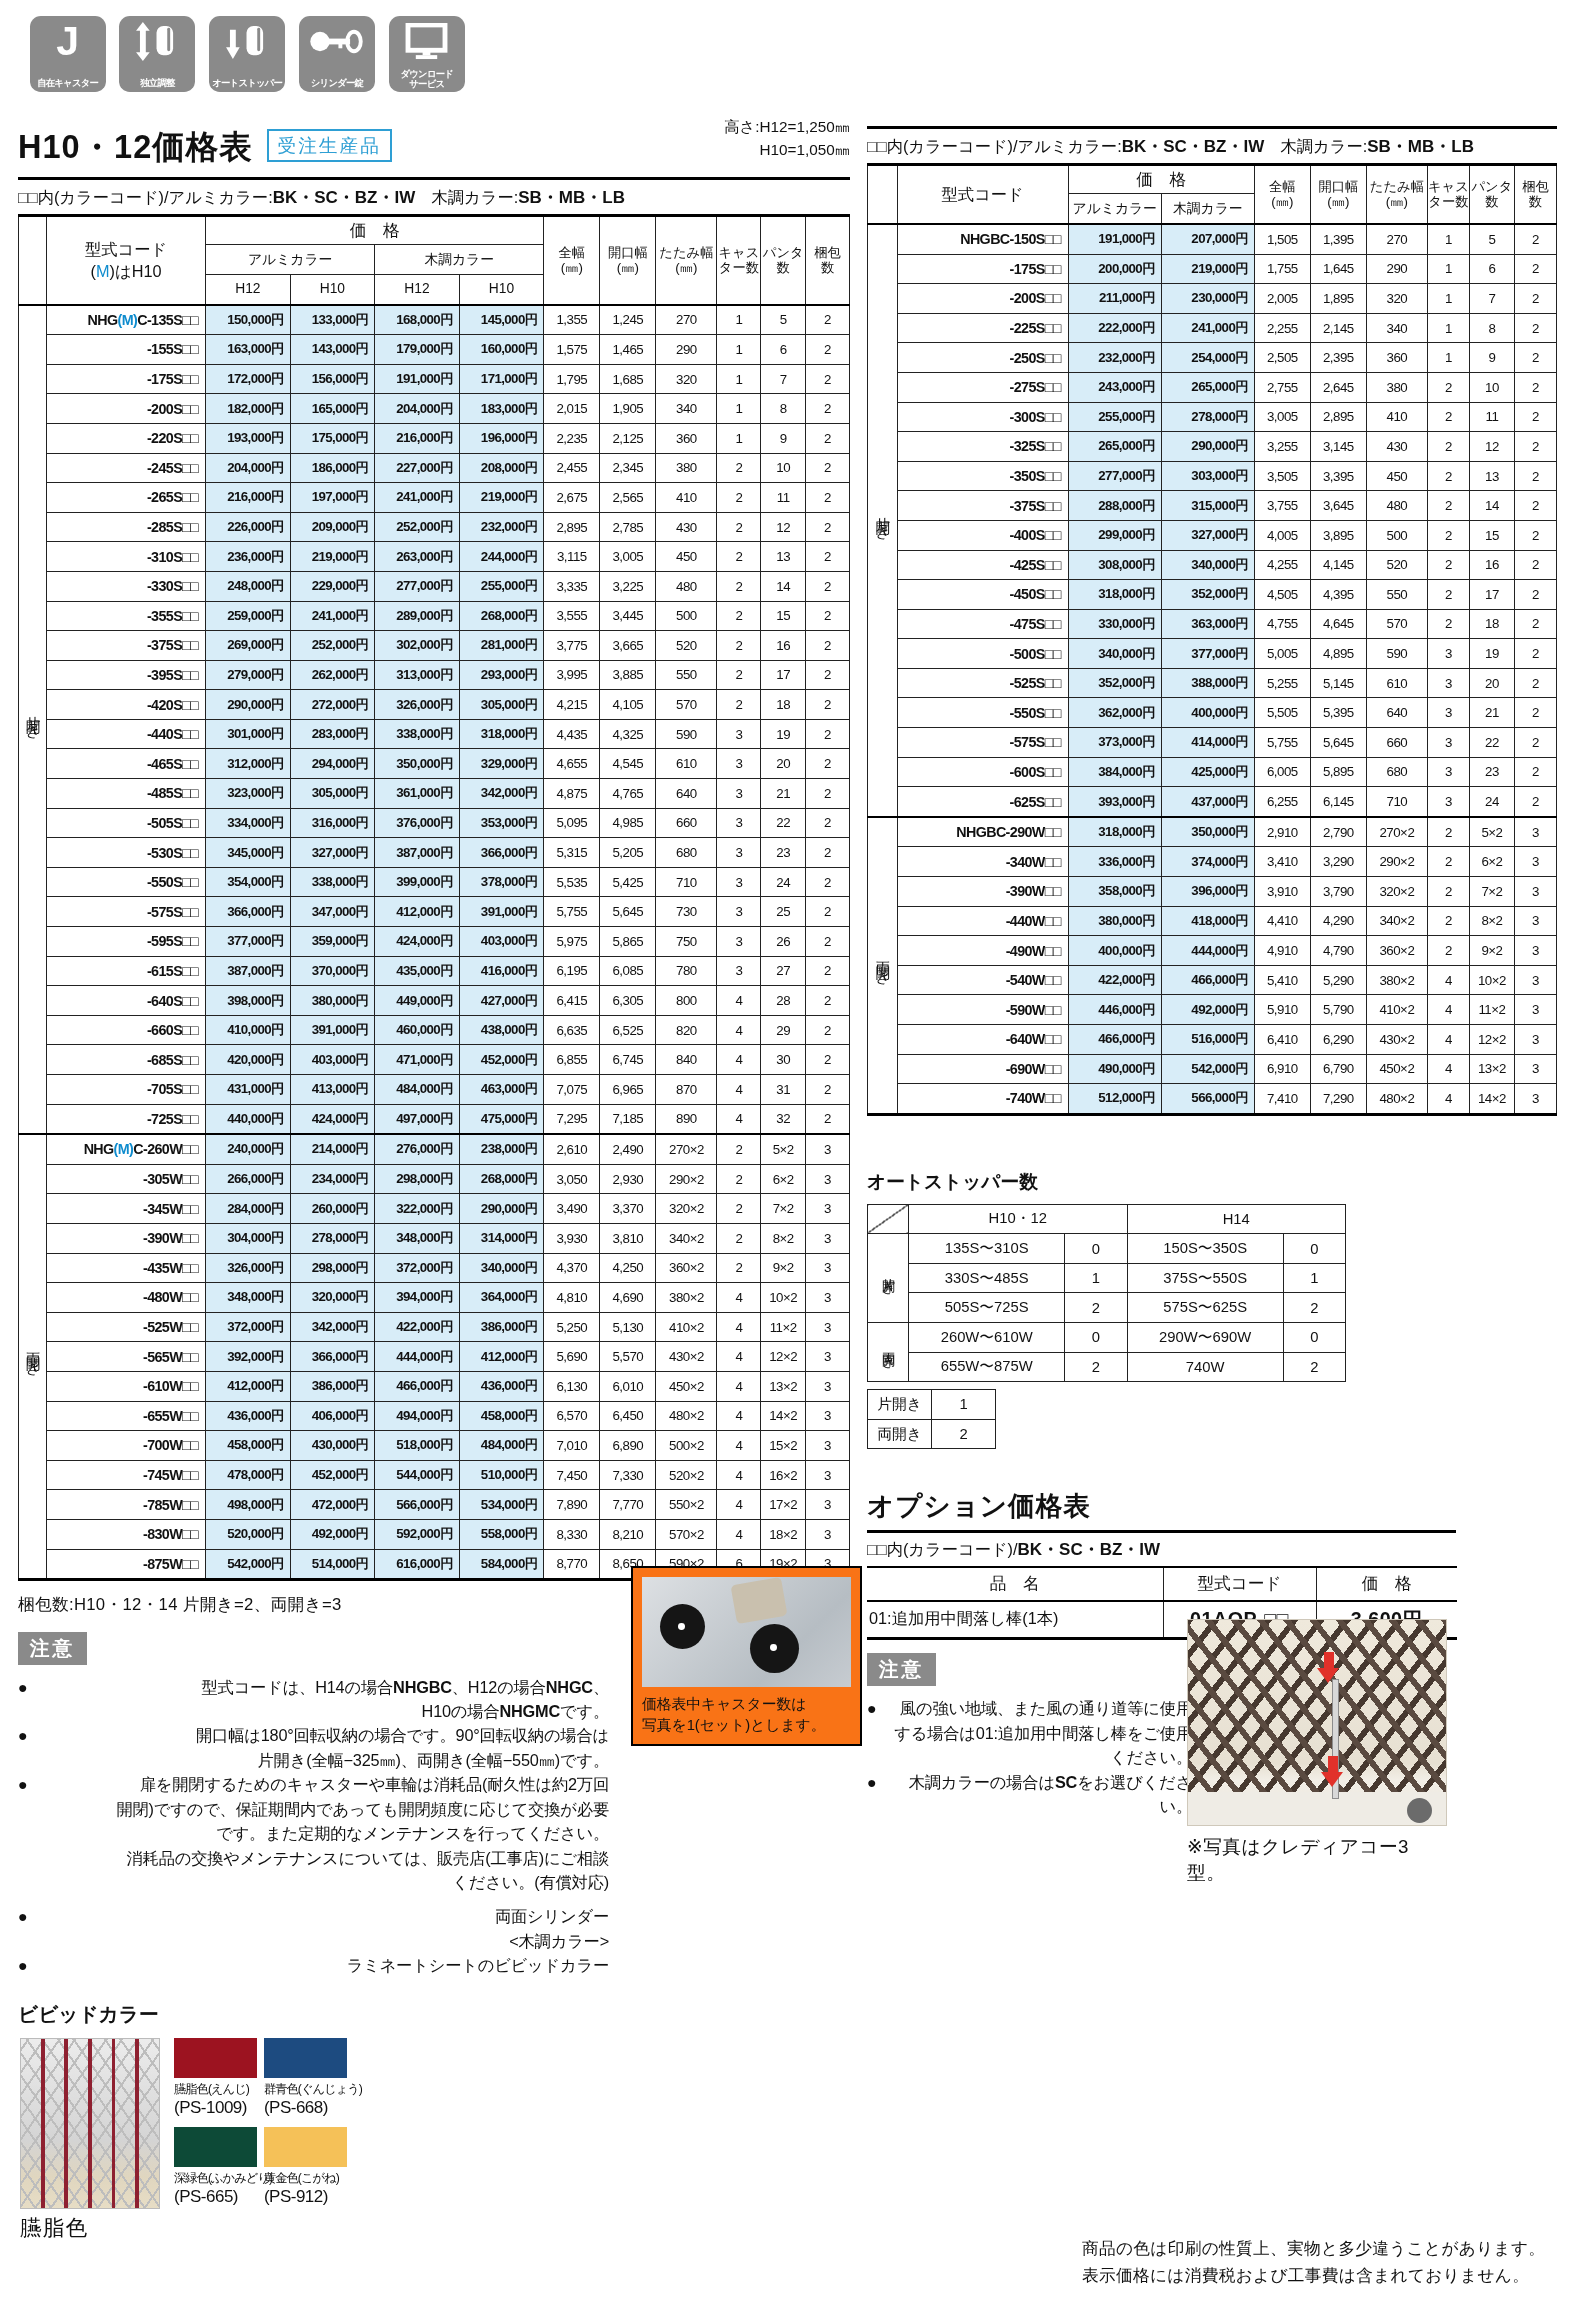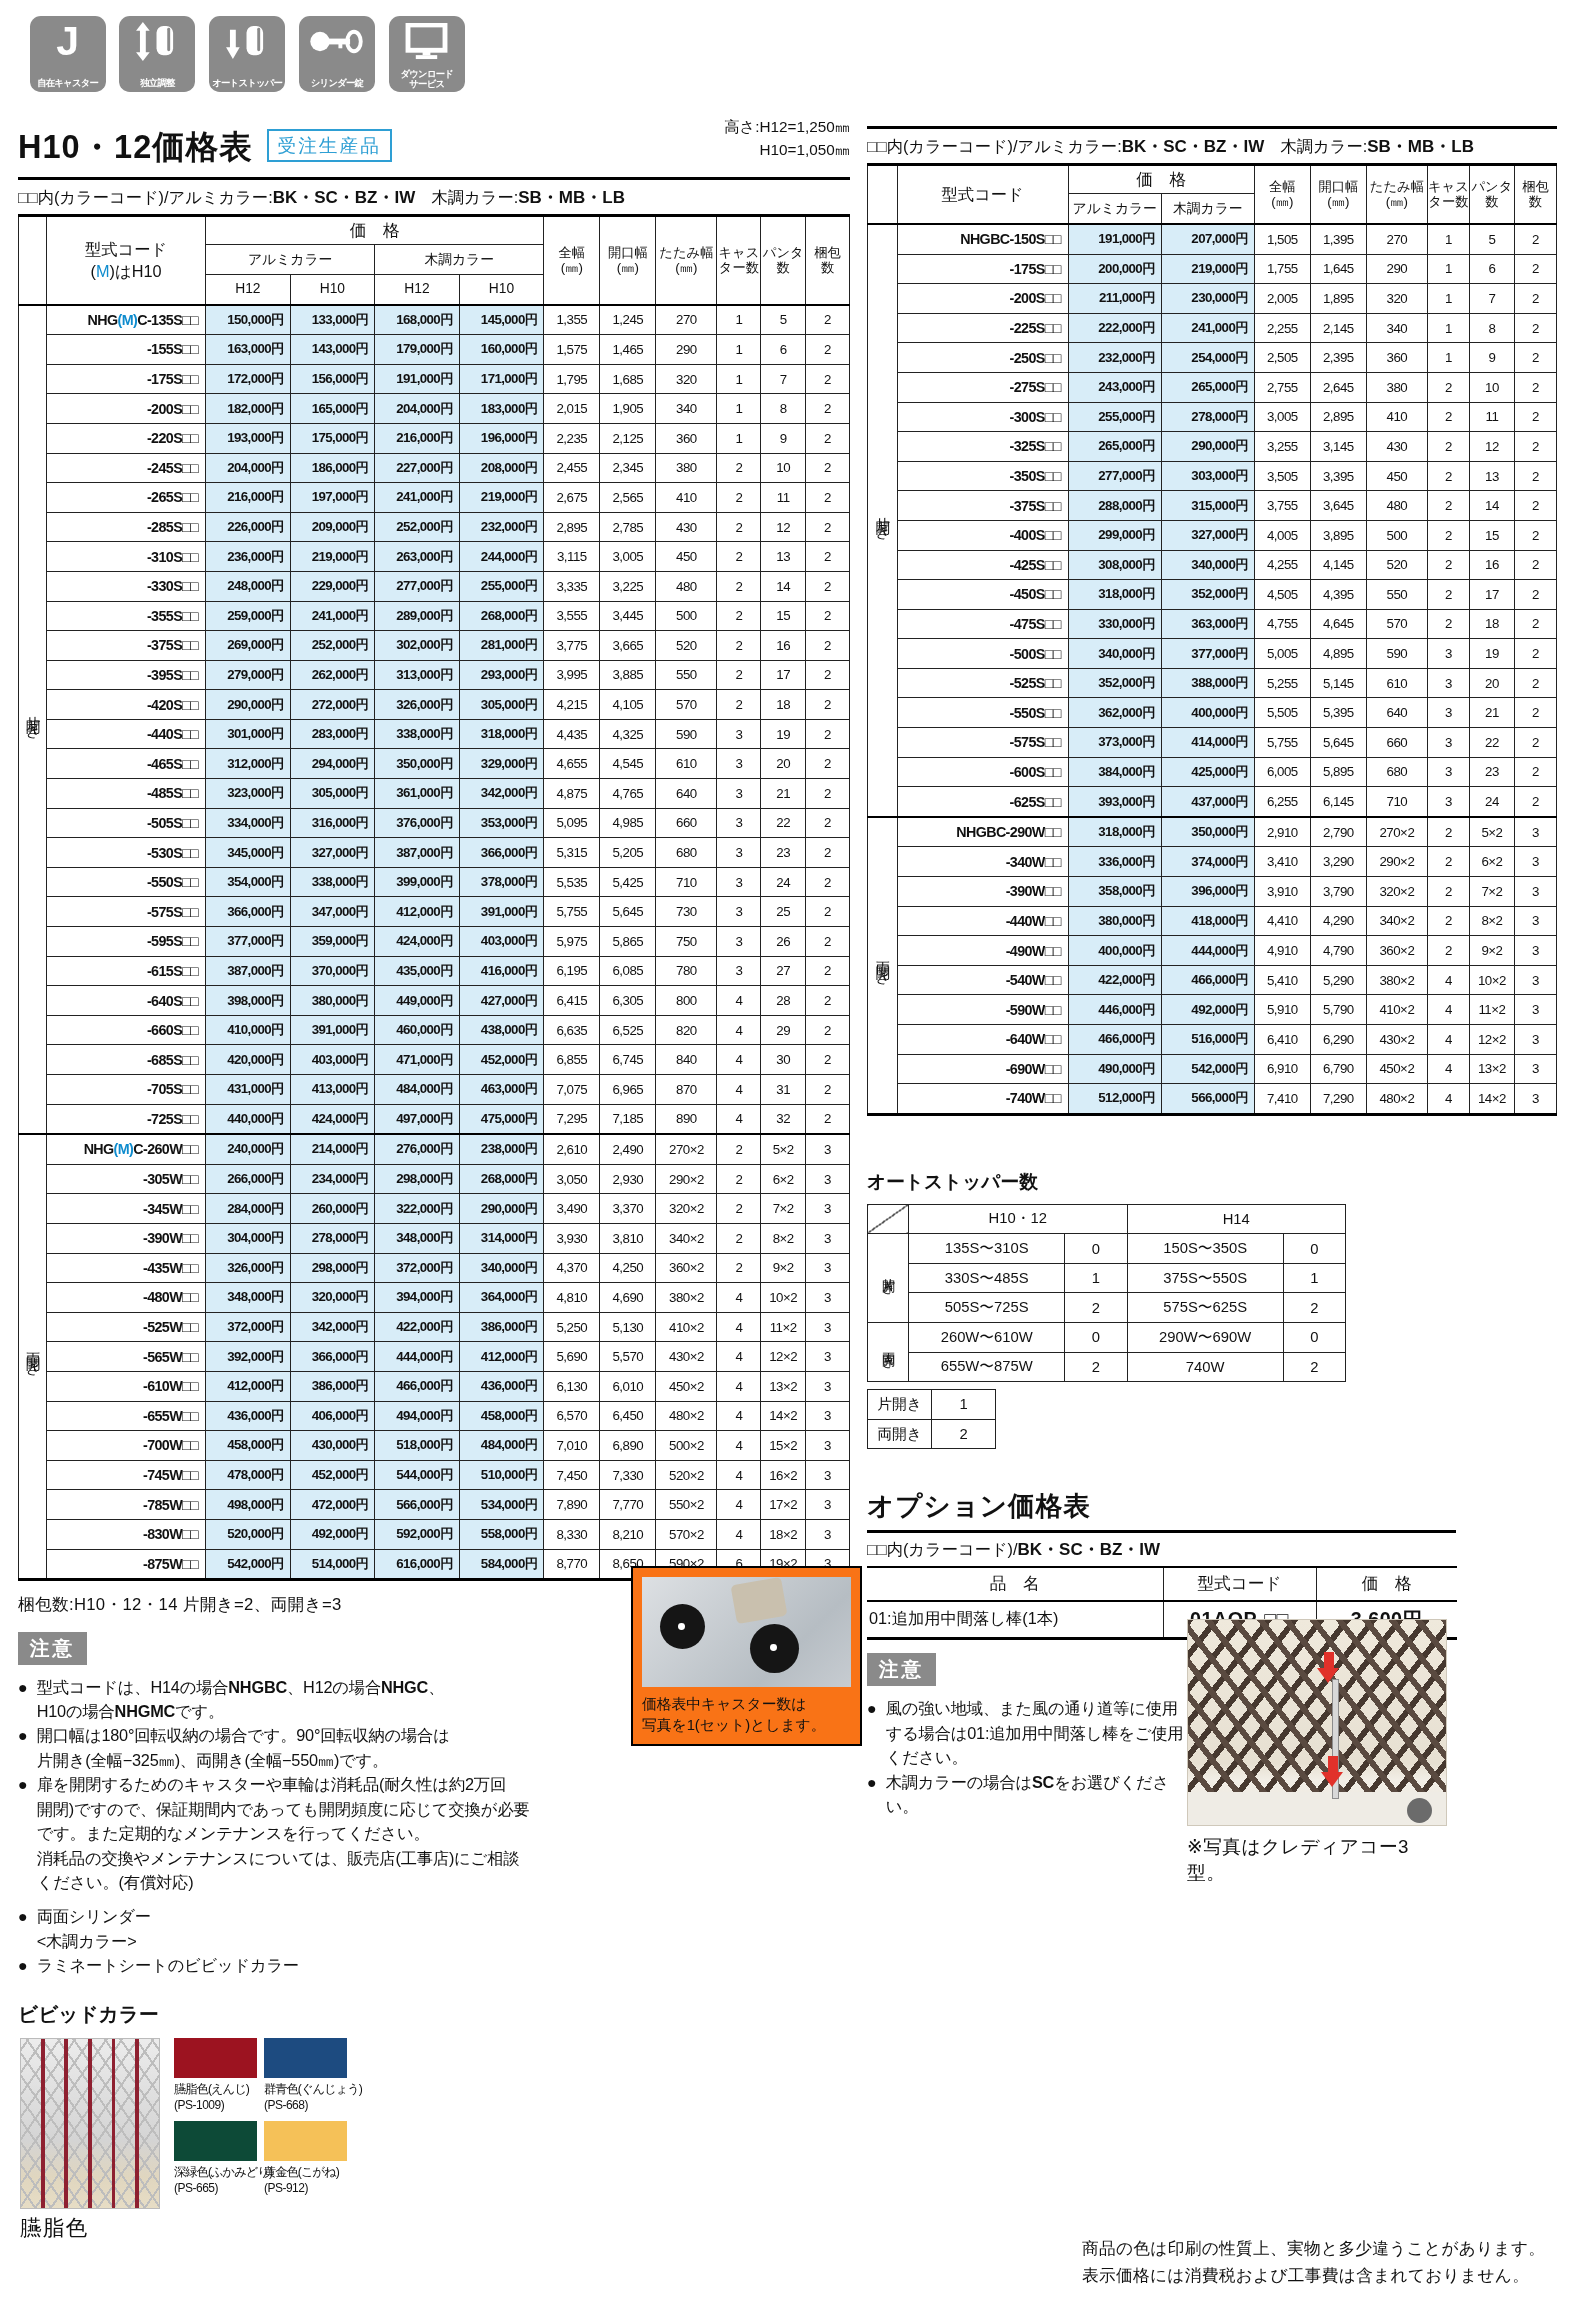--- a/index.html
+++ b/index.html
@@ -46,21 +46,21 @@
   .price-table td.gcell{writing-mode:vertical-rl;font-size:14.8px;letter-spacing:4.9px;}
   .price-table tr.gstart td{border-top:2.5px solid #000;}
 
   .pack-note{font-size:16.7px;margin-top:11.8px;letter-spacing:0.3px;}
 
   .gray-badge{display:inline-block;background:#8a8a8a;color:#fff;font-size:19.7px;font-weight:bold;
               padding:3px 11.8px;letter-spacing:3px;}
   .bullets{margin-top:9.9px;font-size:16.3px;line-height:1.5;}
   .bullets .bullet{display:flex;}
   .bullets .mk{width:18.7px;flex:none;}
-  .bullets .tx{flex:1;white-space:pre-line;letter-spacing:-0.2px;}
+  .bullets .tx{flex:1;white-space:pre-line;letter-spacing:-0.2px;text-align:right;}
 
   
   .caster-box{position:absolute;left:613px;top:1440px;width:209px;border:2px solid #000;background:#f97316;padding:8.9px 8.9px 6.9px;}
   .cast-img{height:110px;background:linear-gradient(135deg,#dde0e3,#b6bdc3 70%,#c7ccd1);position:relative;overflow:hidden;}
   .cast-img .bracket{position:absolute;top:3.9px;left:56%;width:51px;height:39px;background:#c9c0ae;
                      transform:translateX(-50%) rotate(-10deg);border-radius:4.9px;}
   .cast-img .wheel{position:absolute;background:#151515;border-radius:50%;}
   .cast-img .wheel::after{content:"";position:absolute;left:42%;top:42%;width:6.9px;height:6.9px;background:#fff;border-radius:50%;}
   .cast-img .w1{width:45px;height:45px;left:17.7px;top:27.6px;}
   .cast-img .w2{width:49px;height:49px;left:108px;top:47px;}
@@ -74,21 +74,21 @@
       background:
         repeating-linear-gradient(90deg,transparent 0 19.7px,#8e2030 19.7px 23.6px),
         repeating-linear-gradient(55deg,transparent 0 10.8px,#bdbdbd 10.8px 12.8px),
         repeating-linear-gradient(-55deg,transparent 0 10.8px,#bdbdbd 10.8px 12.8px),
         linear-gradient(#ececec,#d4d4d4 60%,#e0d6bf 82%,#e7ddc5);}
   .vivid-photo-label{position:absolute;left:2px;top:175px;font-size:21.7px;letter-spacing:1px;}
   .sw-grid{position:absolute;left:156px;top:0;display:grid;grid-template-columns:83px 83px;column-gap:6.9px;row-gap:8.9px;}
   .sw-cell{width:83px;}
   .sw{height:40px;width:83px;}
   .sw-name{font-size:12.3px;margin-top:3px;letter-spacing:-1px;white-space:nowrap;}
-  .sw-code{font-size:12px;letter-spacing:-0.5px;}
+  .sw-code{font-size:17px;letter-spacing:-0.5px;}
 
   
   .as-title{font-size:18.7px;font-weight:bold;margin-top:53px;}
   .as-table{border-collapse:collapse;margin-top:8.9px;font-size:14.8px;table-layout:fixed;width:479px;}
   .as-table th,.as-table td{border:1px solid #222;text-align:center;height:28.6px;font-weight:normal;padding:0;}
   .as-table .diag{background:linear-gradient(to bottom right,transparent 48.8%,#222 48.8%,#222 51.2%,transparent 51.2%);}
   .as-table .vlabel{writing-mode:vertical-rl;font-size:13.3px;letter-spacing:2px;}
   .as-table th{font-size:14.8px;}
 
   .ot-title{font-size:16.7px;font-weight:bold;margin-top:21.7px;}

